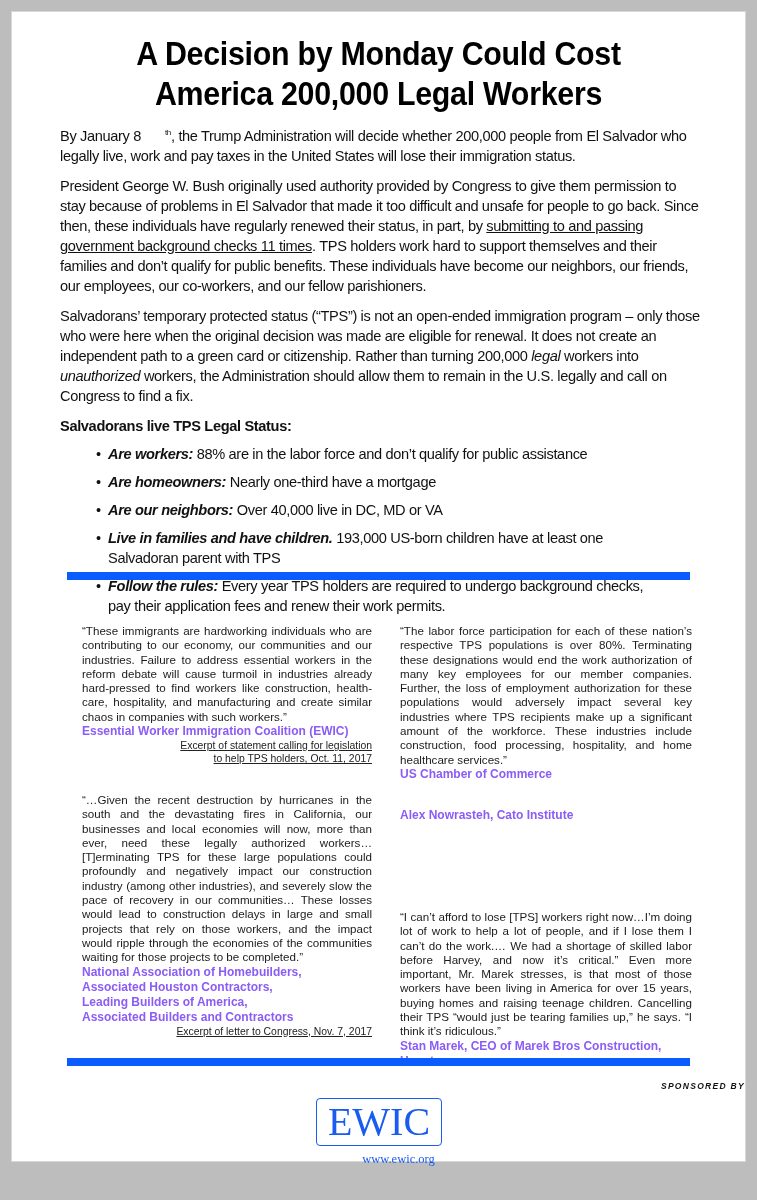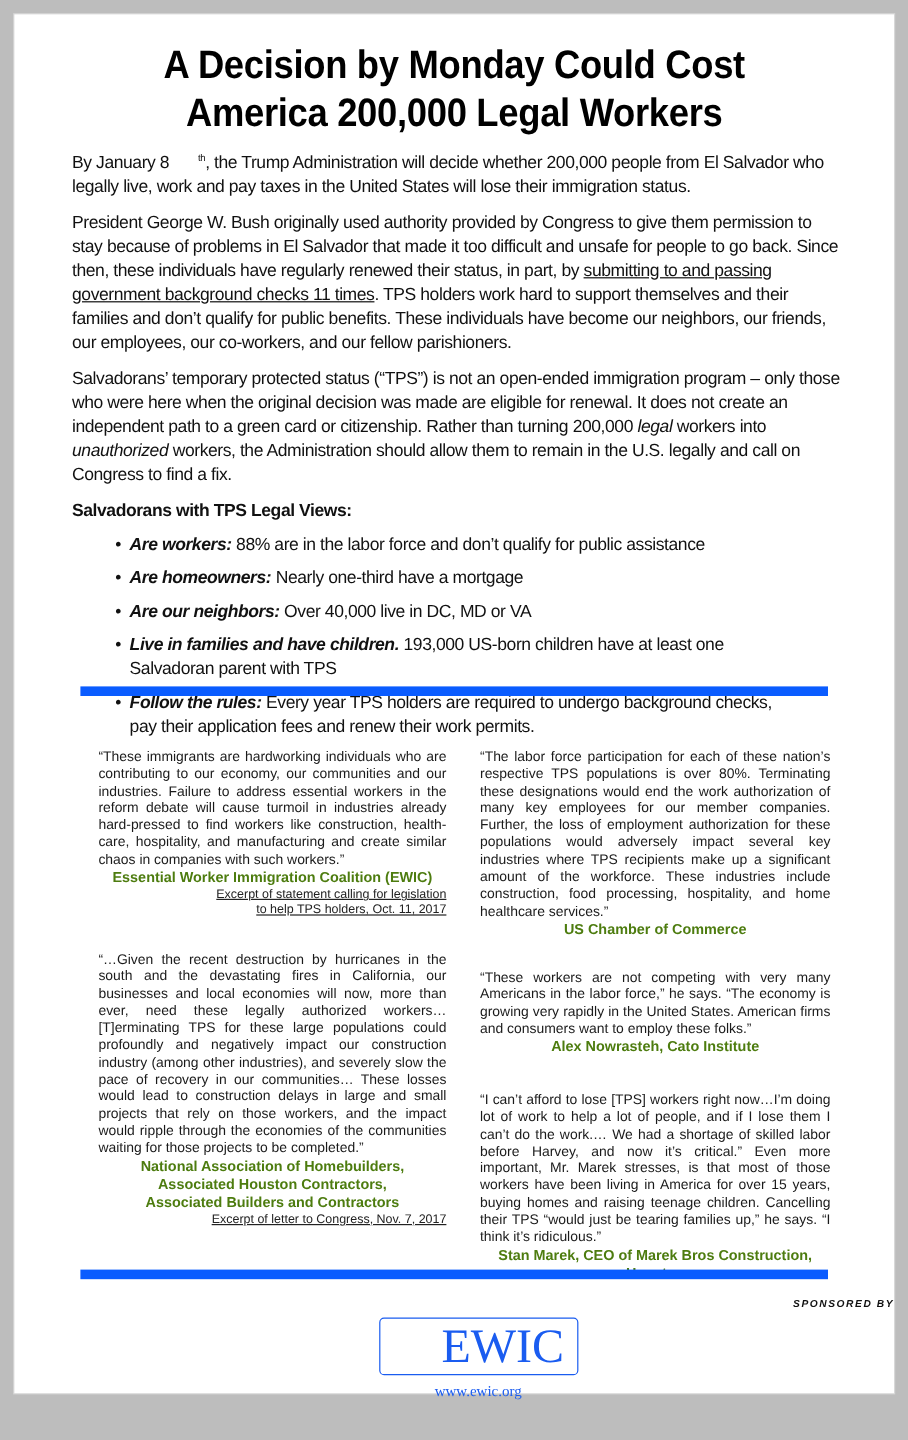--- a/index.html
+++ b/index.html
@@ -81,25 +81,25 @@
     width: 290px;
     font-size: 11.6px;
     line-height: 14.3px;
     text-align: justify;
     color: #1a1a1a;
   }
   .col-left { left: 70px; }
   .col-right { left: 388px; width: 292px; }
   .quote { margin: 0; }
   .attr {
-    text-align: center;
+    text-align: left;
     font-weight: bold;
     font-size: 12px;
     line-height: 15px;
-    color: #4d7c0f;
+    color: #8b5cf6;
   }
   .attr-sub {
     text-align: right;
     font-size: 10.4px;
     line-height: 13px;
     color: #222;
     text-decoration: underline;
   }
   .sponsored {
     position: absolute;
@@ -110,21 +110,21 @@
     letter-spacing: 1.3px;
     color: #111;
     font-style: italic;
   }
   .ewic-box {
     position: absolute;
     left: 304px; top: 1086px;
     width: 124px; height: 46px;
     border: 1.5px solid #1a5cf0;
     border-radius: 4px;
-    display: flex; align-items: center; justify-content: center; padding-left: 40px;
+    display: flex; align-items: center; justify-content: center;
   }
   .ewic-logo {
     font-family: "Liberation Serif", serif;
     font-size: 40px;
     line-height: 40px;
     color: #1a5cf0;
     letter-spacing: 0px;
   }
   .ewic-url {
     position: absolute;
@@ -144,21 +144,21 @@
   <div class="title">
     <div>A Decision by Monday Could Cost</div>
     <div>America 200,000 Legal Workers</div>
   </div>
 
   <div class="body-text" style="top:114px;">
     <p><span>By January 8</span><sup>th</sup><span>, the Trump Administration will decide whether 200,000 people from El Salvador who legally live, work and pay taxes in the United States will lose their immigration status.</span></p>
     <p><span>President George W. Bush originally used authority provided by Congress to give them permission to stay because of problems in El Salvador that made it too difficult and unsafe for people to go back. Since then, these individuals have regularly renewed their status, in part, by </span><span class="ul">submitting to and passing government background checks 11 times</span><span>. TPS holders work hard to support themselves and their families and don’t qualify for public benefits.  These individuals have become our neighbors, our friends, our employees, our co-workers, and our fellow parishioners.</span></p>
     <p><span>Salvadorans’ temporary protected status (“TPS”) is not an open-ended immigration program – only those who were here when the original decision was made are eligible for renewal. It does not create an independent path to a green card or citizenship. Rather than turning 200,000 </span><em>legal</em><span> workers into </span><em>unauthorized</em><span> workers, the Administration should allow them to remain in the U.S. legally and call on Congress to find a fix.</span></p>
 
-    <div class="section-heading">Salvadorans with TPS Legal Views:</div>
+    <div class="section-heading">Salvadorans live TPS Legal Status:</div>
     <ul class="facts">
       <li><span class="bullet">•</span><span class="lead">Are workers:</span><span> 88% are in the labor force and don’t qualify for public assistance</span></li>
       <li><span class="bullet">•</span><span class="lead">Are homeowners:</span><span> Nearly one-third have a mortgage</span></li>
       <li><span class="bullet">•</span><span class="lead">Are our neighbors:</span><span> Over 40,000 live in DC, MD or VA</span></li>
       <li><span class="bullet">•</span><span class="lead">Live in families and have children.</span><span> 193,000 US-born children have at least one Salvadoran parent with TPS</span></li>
       <li><span class="bullet">•</span><span class="lead">Follow the rules:</span><span> Every year TPS holders are required to undergo background checks, pay their application fees and renew their work permits.</span></li>
     </ul>
   </div>
 
   <div class="blue-bar bar1"></div>
@@ -168,31 +168,31 @@
     <p class="quote">“These immigrants are hardworking individuals who are contributing to our economy, our communities and our industries. Failure to address essential workers in the reform debate will cause turmoil in industries already hard-pressed to find workers like construction, health-care, hospitality, and manufacturing and create similar chaos in companies with such workers.”</p>
     <div class="attr">Essential Worker Immigration Coalition (EWIC)</div>
     <div class="attr-sub">Excerpt of statement calling for legislation</div>
     <div class="attr-sub">to help TPS holders, Oct. 11, 2017</div>
   </div>
 
   <div class="col col-left" style="top:781px;">
     <p class="quote">“…Given the recent destruction by hurricanes in the south and the devastating fires in California, our businesses and local economies will now, more than ever, need these legally authorized workers… [T]erminating TPS for these large populations could profoundly and negatively impact our construction industry (among other industries), and severely slow the pace of recovery in our communities… These losses would lead to construction delays in large and small projects that rely on those workers, and the impact would ripple through the economies of the communities waiting for those projects to be completed.”</p>
     <div class="attr">National Association of Homebuilders,</div>
     <div class="attr">Associated Houston Contractors,</div>
+    <div class="attr">Leading Builders of America,</div>
     <div class="attr">Associated Builders and Contractors</div>
     <div class="attr-sub">Excerpt of letter to Congress, Nov. 7, 2017</div>
   </div>
 
   <div class="col col-right" style="top:612px;">
     <p class="quote">“The labor force participation for each of these nation’s respective TPS populations is over 80%. Terminating these designations would end the work authorization of many key employees for our member companies. Further, the loss of employment authorization for these populations would adversely impact several key industries where TPS recipients make up a significant amount of the workforce. These industries include construction, food processing, hospitality, and home healthcare services.”</p>
     <div class="attr">US Chamber of Commerce</div>
   </div>
 
   <div class="col col-right" style="top:796px;">
-    <p class="quote">“These workers are not competing with very many Americans in the labor force,” he says. “The economy is growing very rapidly in the United States. American firms and consumers want to employ these folks.”</p>
     <div class="attr">Alex Nowrasteh, Cato Institute</div>
   </div>
 
   <div class="col col-right" style="top:898px;">
     <p class="quote">“I can’t afford to lose [TPS] workers right now…I’m doing lot of work to help a lot of people, and if I lose them I can’t do the work.… We had a shortage of skilled labor before Harvey, and now it’s critical.” Even more important, Mr. Marek stresses, is that most of those workers have been living in America for over 15 years, buying homes and raising teenage children. Cancelling their TPS “would just be tearing families up,” he says. “I think it’s ridiculous.”</p>
     <div class="attr">Stan Marek, CEO of Marek Bros Construction, Houston</div>
   </div>
 
   <div class="blue-bar bar2"></div>
 

